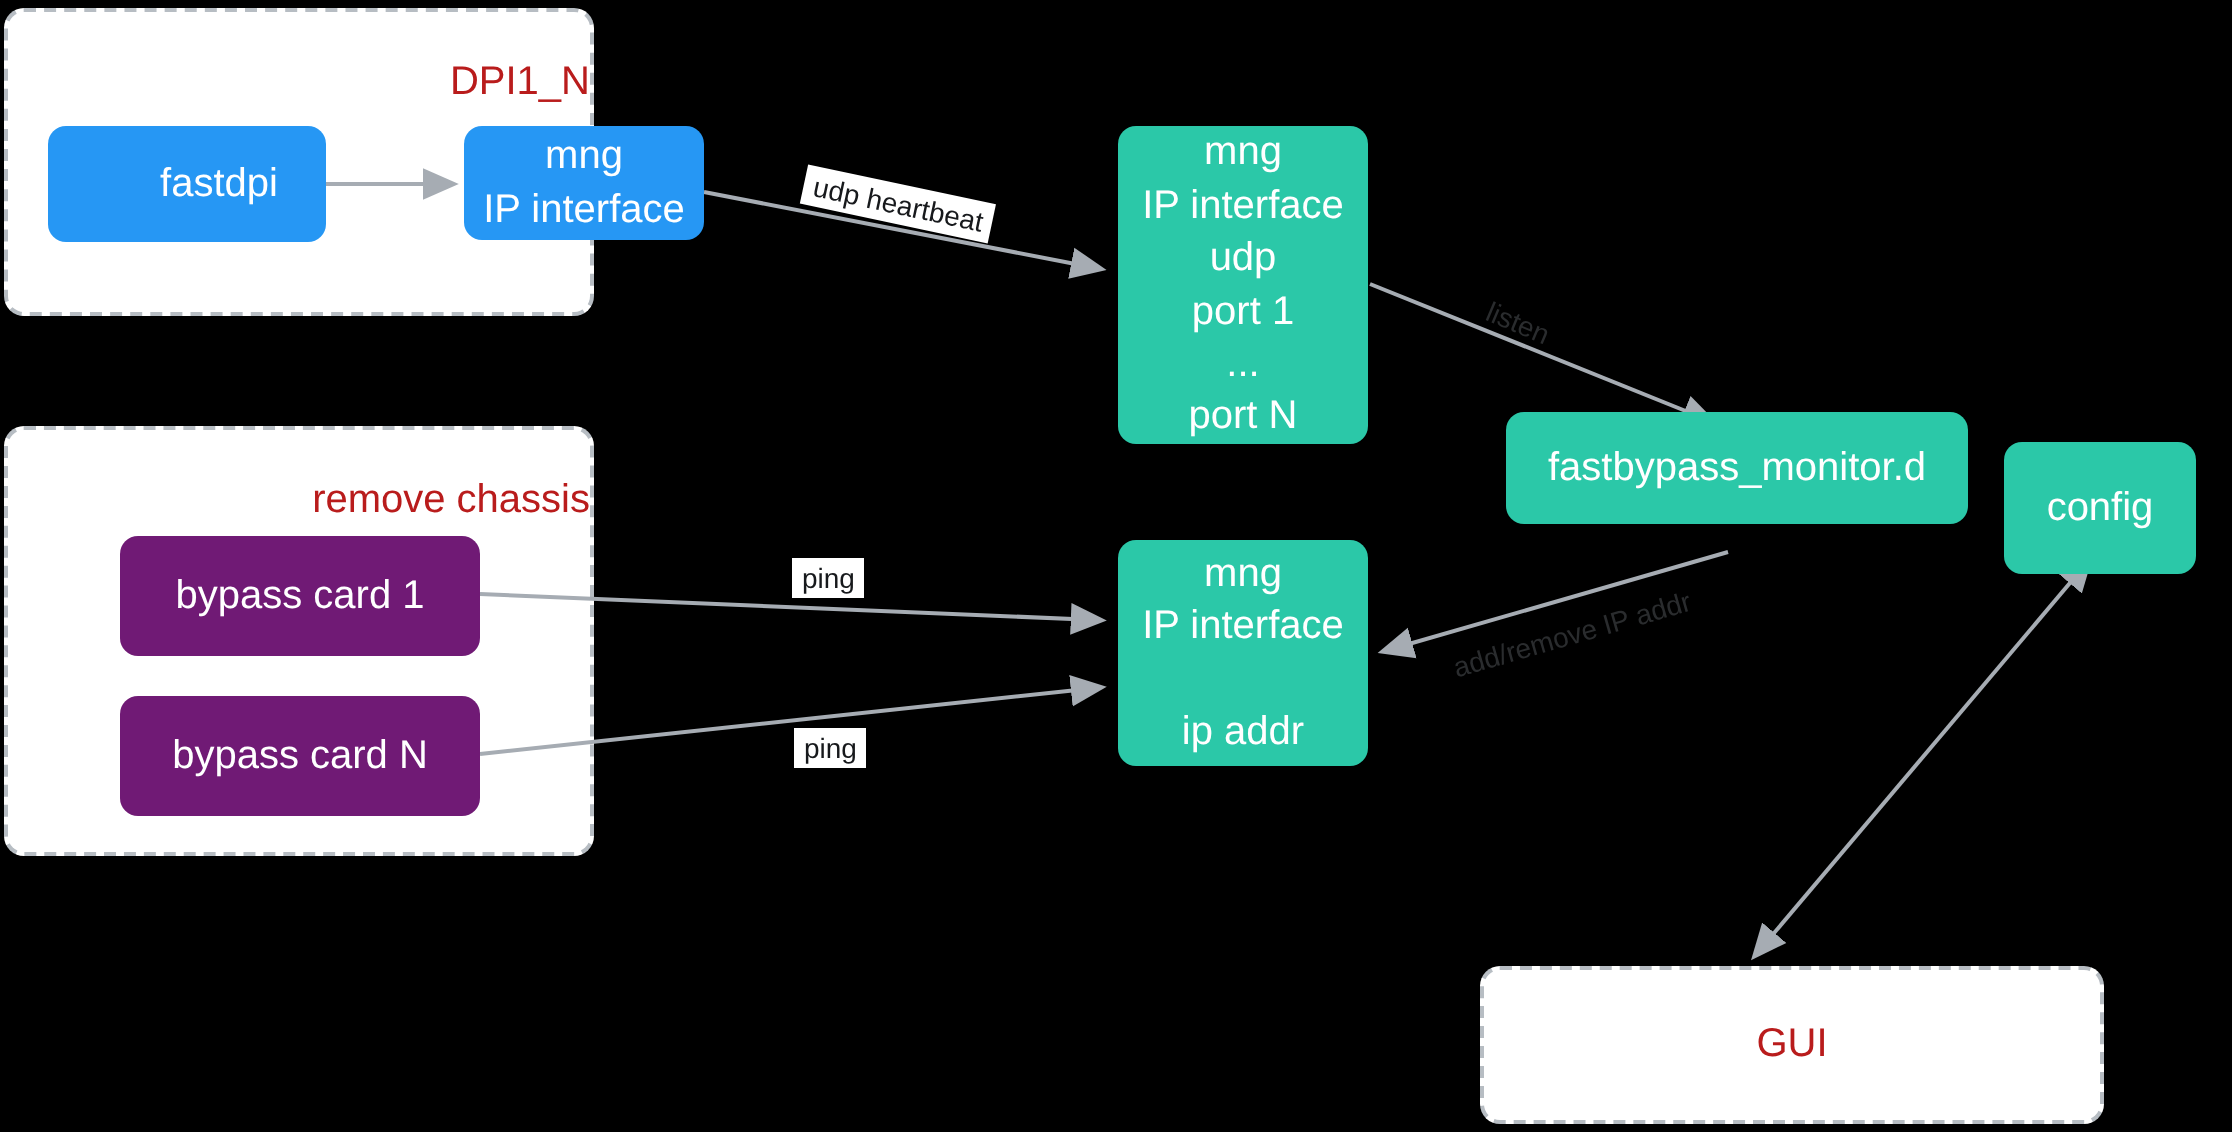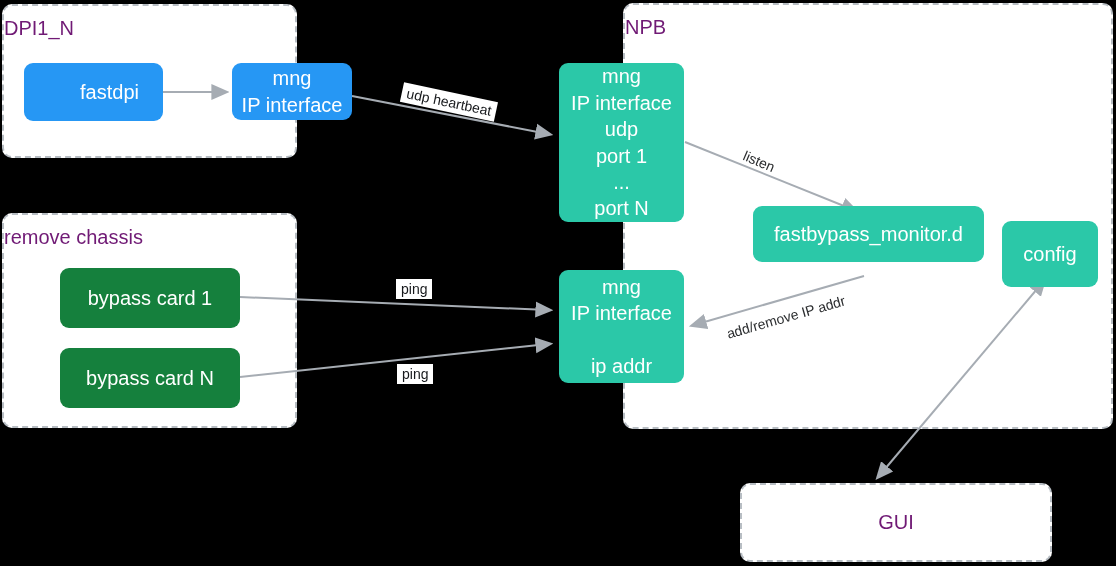--- a/index.html
+++ b/index.html
@@ -5,33 +5,33 @@
   html,body{margin:0;padding:0;background:#000;}
   .stage{
     position:relative;width:1116px;height:566px;overflow:hidden;
     font-family:"Liberation Sans","DejaVu Sans",sans-serif;background:#000;
   }
   .container{
     position:absolute;background:#fff;border:2px dashed #b7bdc3;
     border-radius:10px;box-sizing:border-box;z-index:1;
   }
   .ctitle{
-    position:absolute;left:0;right:0;top:11px;text-align:left;
-    font-size:20px;color:#701a75;z-index:1;
+    position:absolute;left:0;right:0;top:24px;text-align:right;
+    font-size:20px;color:#b91c1c;z-index:1;
   }
   #gui-container{display:flex;align-items:center;justify-content:center;}
   #gui-container .ctitle{position:static;}
   .edges-svg{position:absolute;left:0;top:0;z-index:2;pointer-events:none;}
   .box{
     position:absolute;display:flex;align-items:center;justify-content:center;
     color:#fff;border-radius:9px;font-size:20px;line-height:1.32;
     text-align:center;white-space:pre-line;z-index:3;box-sizing:border-box;
   }
   .blue{background:#2697f4;}
-  .dblue{background:#15803d;}
+  .dblue{background:#701a75;}
   .teal{background:#2bc8a8;}
   .edge-chip{
     position:absolute;background:#fff;color:#17191c;font-size:14px;
     padding:2px 5px;z-index:4;white-space:nowrap;
   }
   .edge-label{
     position:absolute;color:#2a2c2e;font-size:14px;z-index:4;white-space:nowrap;
   }
   #lbl-udp-heartbeat{left:402px;top:82px;transform:rotate(12deg);transform-origin:left center;}
   #lbl-listen{left:744px;top:147px;transform:rotate(23deg);transform-origin:left center;}
@@ -57,23 +57,20 @@
 <div class="stage">
 
   <div class="container" id="dpi-container">
     <div class="ctitle">DPI1_N</div>
   </div>
 
   <div class="container" id="bypass-container">
     <div class="ctitle">remove chassis</div>
   </div>
 
-  <div class="container" id="npb-container">
-    <div class="ctitle">NPB</div>
-  </div>
 
   <div class="container" id="gui-container">
     <div class="ctitle">GUI</div>
   </div>
 
   <svg class="edges-svg" width="1116" height="566" viewBox="0 0 1116 566">
     <defs>
       <marker id="ah" viewBox="0 0 10 10" refX="7" refY="5" markerWidth="9" markerHeight="9" orient="auto-start-reverse">
         <path d="M0 0.6 L10 5 L0 9.4 Z" fill="#a6acb3"></path>
       </marker>

